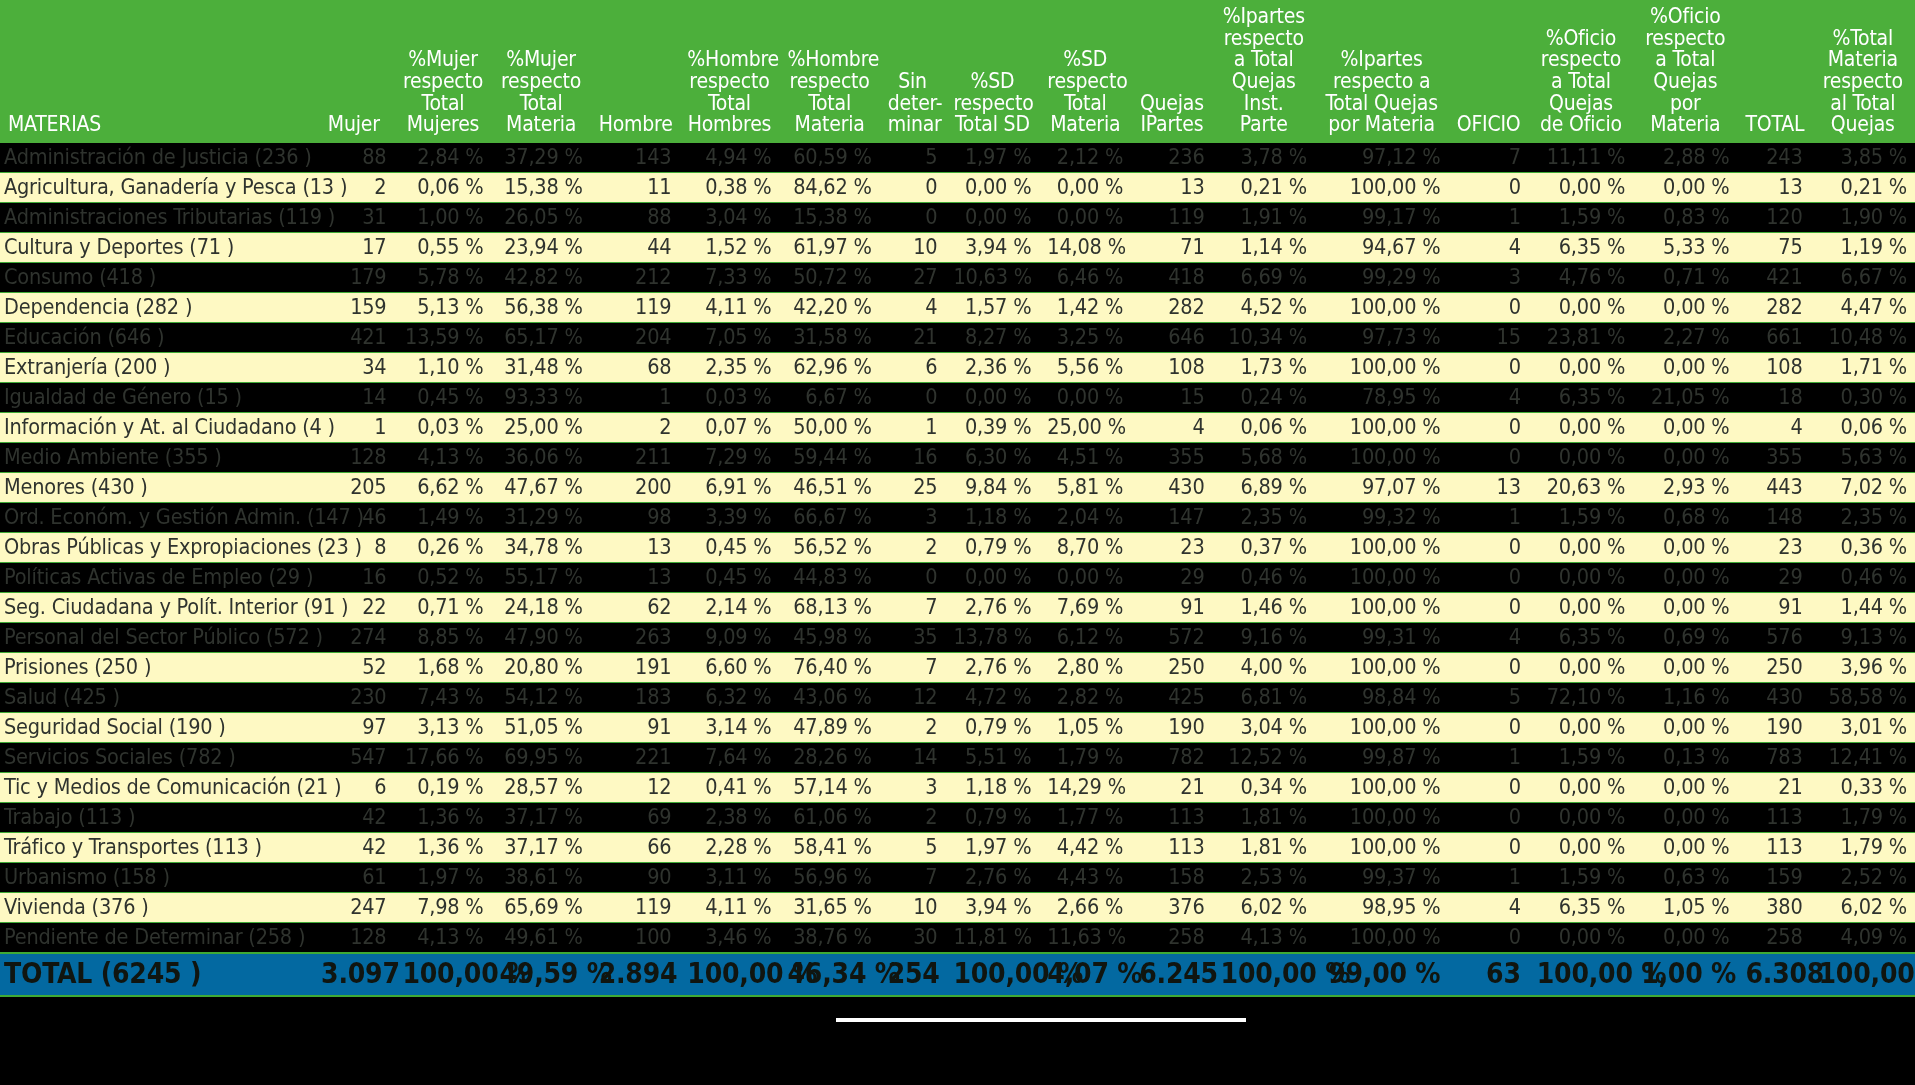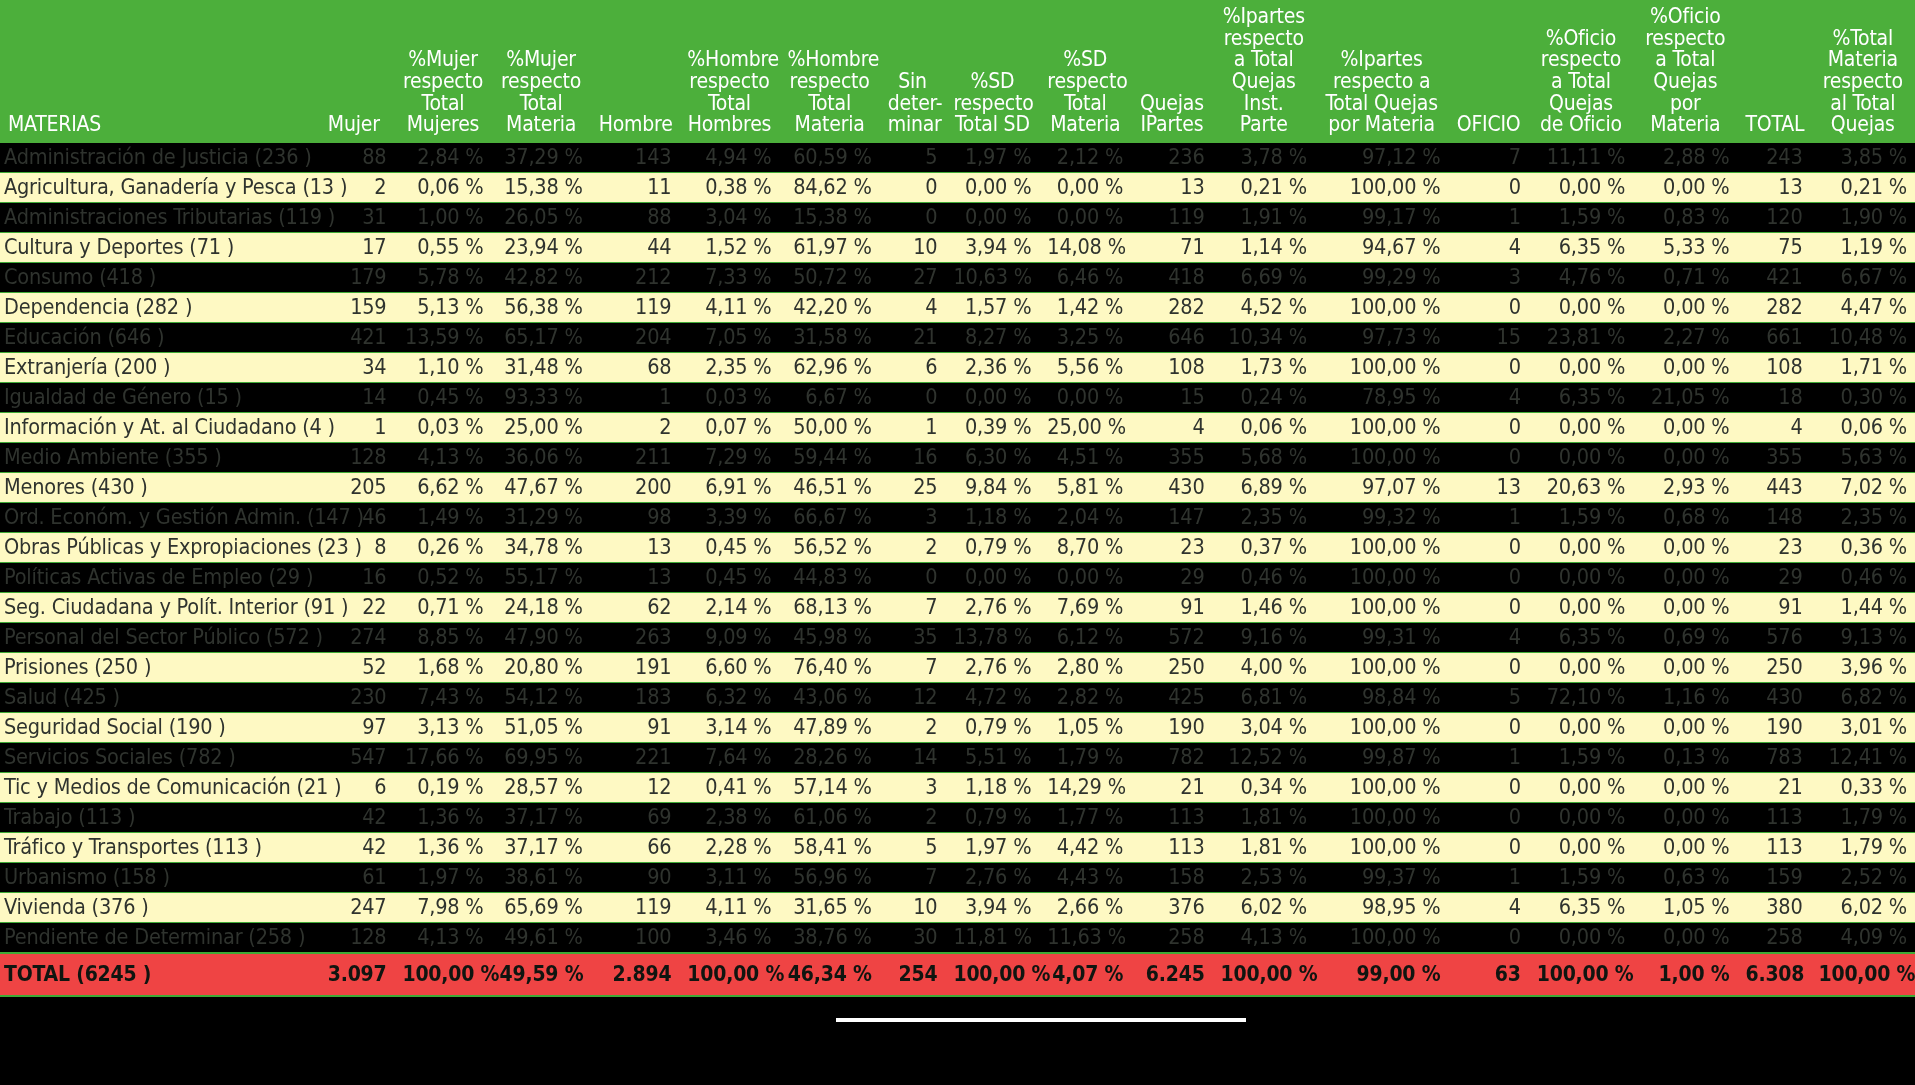--- a/index.html
+++ b/index.html
@@ -42,24 +42,24 @@
     text-align:right;
     border-bottom:1.6px solid #3faa36;
     white-space:nowrap;
     letter-spacing:-0.2px;
   }
   tbody tr.data-row td.cell-materia{
     text-align:left;
     padding-left:4px;
   }
   tbody tr.total-row td{
-    background:#ef4444;
+    background:#0369a1;
     color:#101510;
     font-weight:bold;
-    font-size:21px;
+    font-size:28px;
     height:34px;
     padding:3px 8px 4px 8px;
     text-align:right;
     border-top:2px solid #3faa36;
     border-bottom:2px solid #3faa36;
     white-space:nowrap;
     letter-spacing:-0.2px;
   }
   tbody tr.total-row td.cell-materia{
     text-align:left;
@@ -513,21 +513,21 @@
           <td>12</td>
           <td>4,72 %</td>
           <td>2,82 %</td>
           <td>425</td>
           <td>6,81 %</td>
           <td>98,84 %</td>
           <td>5</td>
           <td>72,10 %</td>
           <td>1,16 %</td>
           <td>430</td>
-          <td>6,82 %</td>
+          <td>58,58 %</td>
         </tr>
         <tr class="data-row alt">
           <td class="cell-materia">Seguridad Social (190 )</td>
           <td>97</td>
           <td>3,13 %</td>
           <td>51,05 %</td>
           <td>91</td>
           <td>3,14 %</td>
           <td>47,89 %</td>
           <td>2</td>

